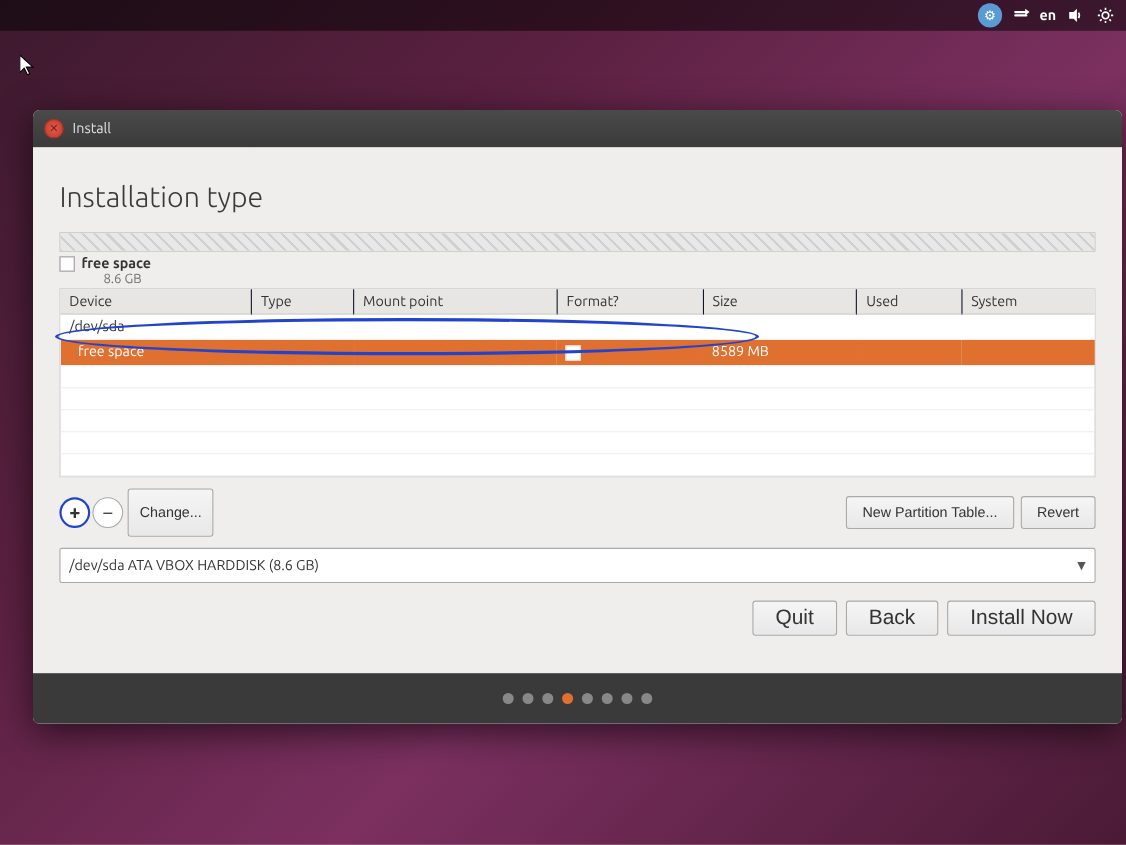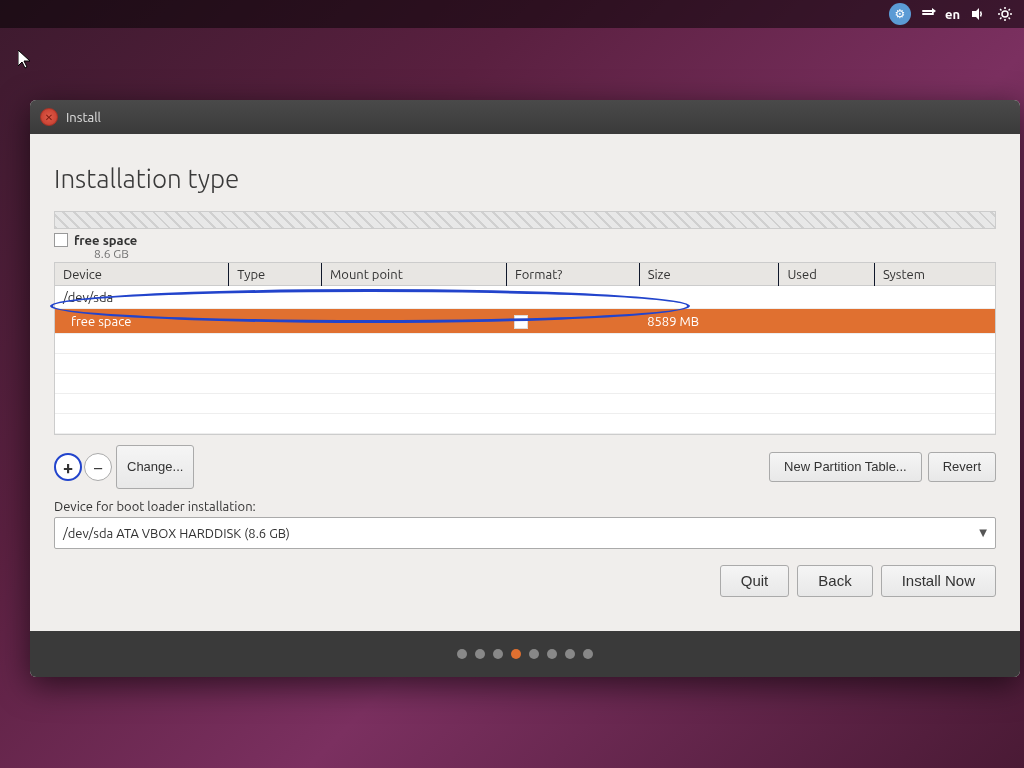--- a/index.html
+++ b/index.html
@@ -344,21 +344,21 @@
       padding-bottom: 4px;
     }
 
     .btn-quit, .btn-back, .btn-install {
       height: 32px;
       padding: 0 20px;
       border: 1px solid #aaa;
       background: linear-gradient(180deg, #f5f5f5 0%, #e8e8e8 100%);
       border-radius: 3px;
       cursor: pointer;
-      font-size: 15px;
+      font-size: 19px;
       color: #333;
     }
 
     
     .window-bottom {
       background: #3a3a3a;
       height: 46px;
       display: flex;
       align-items: center;
       justify-content: center;
@@ -521,21 +521,20 @@
         <div class="remove-btn">−</div>
         <button class="change-btn">Change...</button>
         <div class="right-buttons">
           <button class="btn-standard">New Partition Table...</button>
           <button class="btn-standard">Revert</button>
         </div>
       </div>
     </div>
 
     <div class="bootloader-section">
-      <div class="bootloader-label">Device for boot loader installation:</div>
       <div class="bootloader-select">
         <span>/dev/sda   ATA VBOX HARDDISK (8.6 GB)</span>
         <span class="bootloader-arrow">▼</span>
       </div>
     </div>
 
     <div class="action-buttons">
       <button class="btn-quit">Quit</button>
       <button class="btn-back">Back</button>
       <button class="btn-install">Install Now</button>

